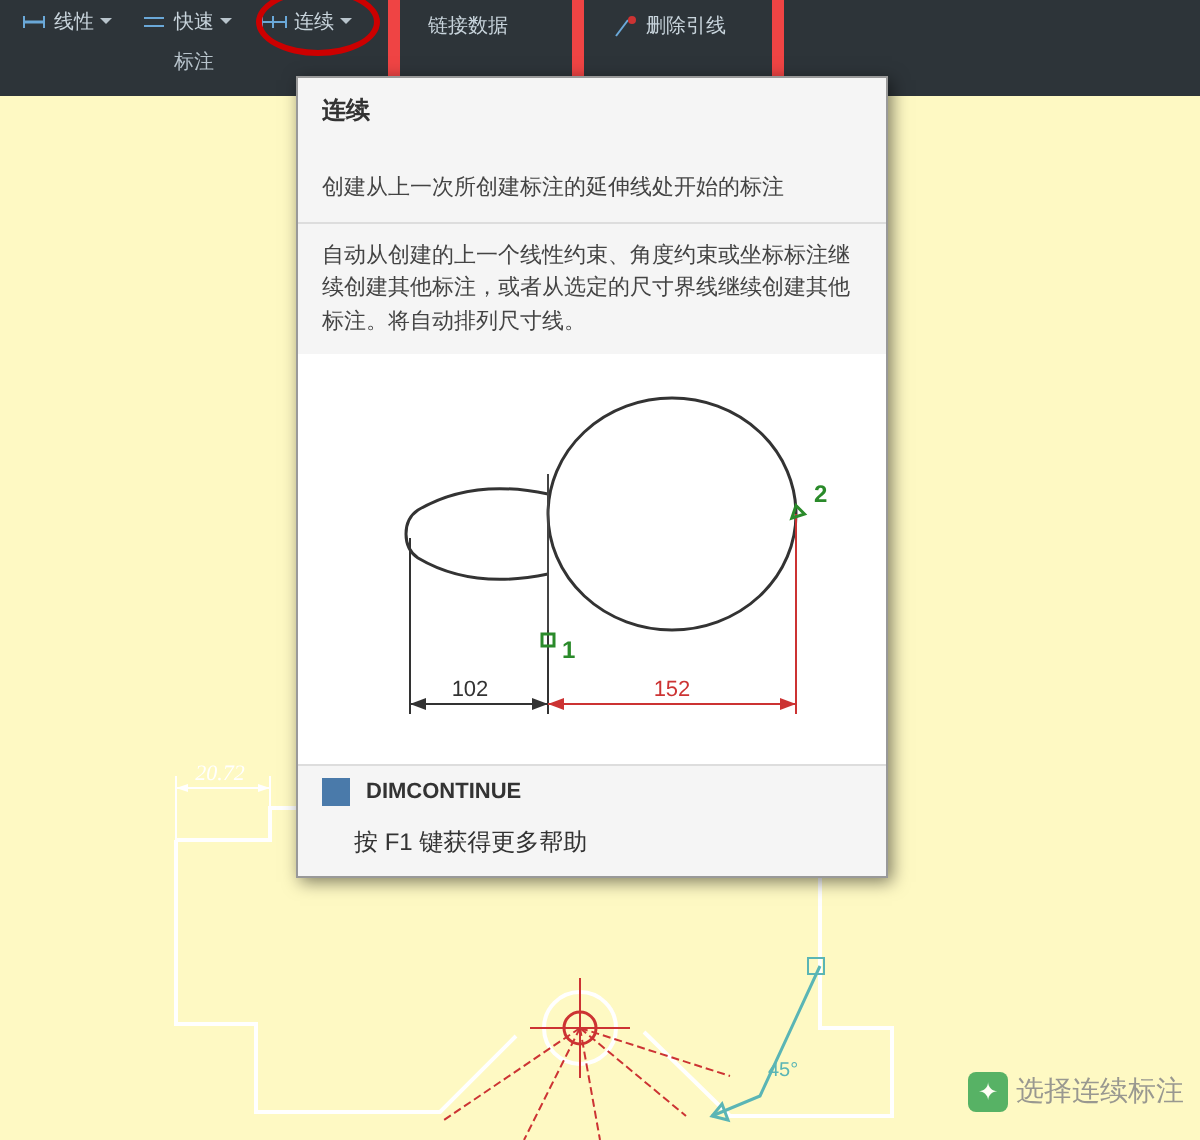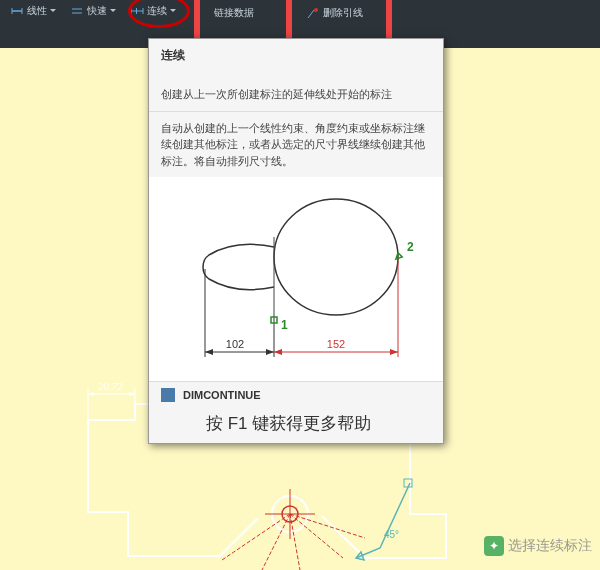--- a/index.html
+++ b/index.html
@@ -16,21 +16,21 @@
     .red-circle { position: absolute; left: 128px; top: -6px; width: 62px; height: 34px; border: 3px solid #cc0000; border-radius: 50%; z-index: 10; pointer-events: none; }
     
     .tooltip-panel { position: absolute; left: 148px; top: 38px; width: 296px; background: #f5f5f5; border: 1px solid #999; box-shadow: 2px 2px 8px rgba(0,0,0,0.5); z-index: 20; }
     .tooltip-title { font-size: 12px; color: #333; padding: 8px 12px 4px; font-weight: bold; }
     .tooltip-desc { font-size: 11px; color: #444; padding: 0 12px 8px; line-height: 1.5; margin-top: 18px; }
     .tooltip-body { font-size: 11px; color: #444; padding: 8px 12px; line-height: 1.5; border-top: 1px solid #ddd; }
     .tooltip-image { background: #fff; padding: 10px 0; text-align: center; }
     .tooltip-footer { padding: 6px 12px; border-top: 1px solid #ddd; display: flex; align-items: center; gap: 8px; }
     .footer-icon { width: 14px; height: 14px; background: #4a7aaa; }
     .footer-cmd { font-size: 11px; font-weight: bold; color: #333; }
-    .tooltip-help { font-size: 17px; color: #333; padding: 4px 12px 8px; margin-left: 45px; }
+    .tooltip-help { font-size: 12px; color: #333; padding: 4px 28px 8px; }
     
     .drawing-area { position: absolute; left: 0; top: 48px; right: 0; bottom: 0; background: #fef9c3; }
     .watermark { position: absolute; right: 8px; bottom: 14px; display: flex; align-items: center; gap: 4px; opacity: 0.85; }
     .watermark-icon { width: 20px; height: 20px; background: #3aa655; border-radius: 4px; display: flex; align-items: center; justify-content: center; color: #fff; font-size: 12px; }
     .watermark-text { color: #888; font-size: 14px; }
     
     .status-text { position: absolute; right: 6px; bottom: 0px; background: #2a3540; color: #a8b8c8; font-size: 10px; padding: 2px 8px; }
     
     .dim-text { fill: #fff; font-size: 11px; font-style: italic; font-family: serif; }
     .dim-line { stroke: #fff; stroke-width: 1; fill: none; }
@@ -67,20 +67,21 @@
               <line x1="1" y1="7" x2="6" y2="7" stroke="#6aa8d8"></line>
               <line x1="7" y1="7" x2="13" y2="7" stroke="#6aa8d8"></line>
               <line x1="1" y1="4" x2="1" y2="10" stroke="#6aa8d8"></line>
               <line x1="6.5" y1="4" x2="6.5" y2="10" stroke="#6aa8d8"></line>
               <line x1="13" y1="4" x2="13" y2="10" stroke="#6aa8d8"></line>
             </svg></span>
         <span>连续</span>
         <span class="dropdown-arrow"></span>
       </div>
     </div>
+    <div class="toolbar-label">标注</div>
   </div>
   <div class="toolbar-section" style="width:92px; padding-left:80px; position:relative;">
     <div class="toolbar-buttons" style="position:absolute; left:4px; top:2px;">
       <div class="tool-btn">
         <span>链接数据</span>
       </div>
     </div>
   </div>
   <div class="toolbar-section" style="width:100px; position:relative;">
     <div class="toolbar-buttons" style="position:absolute; left:4px; top:2px;">

